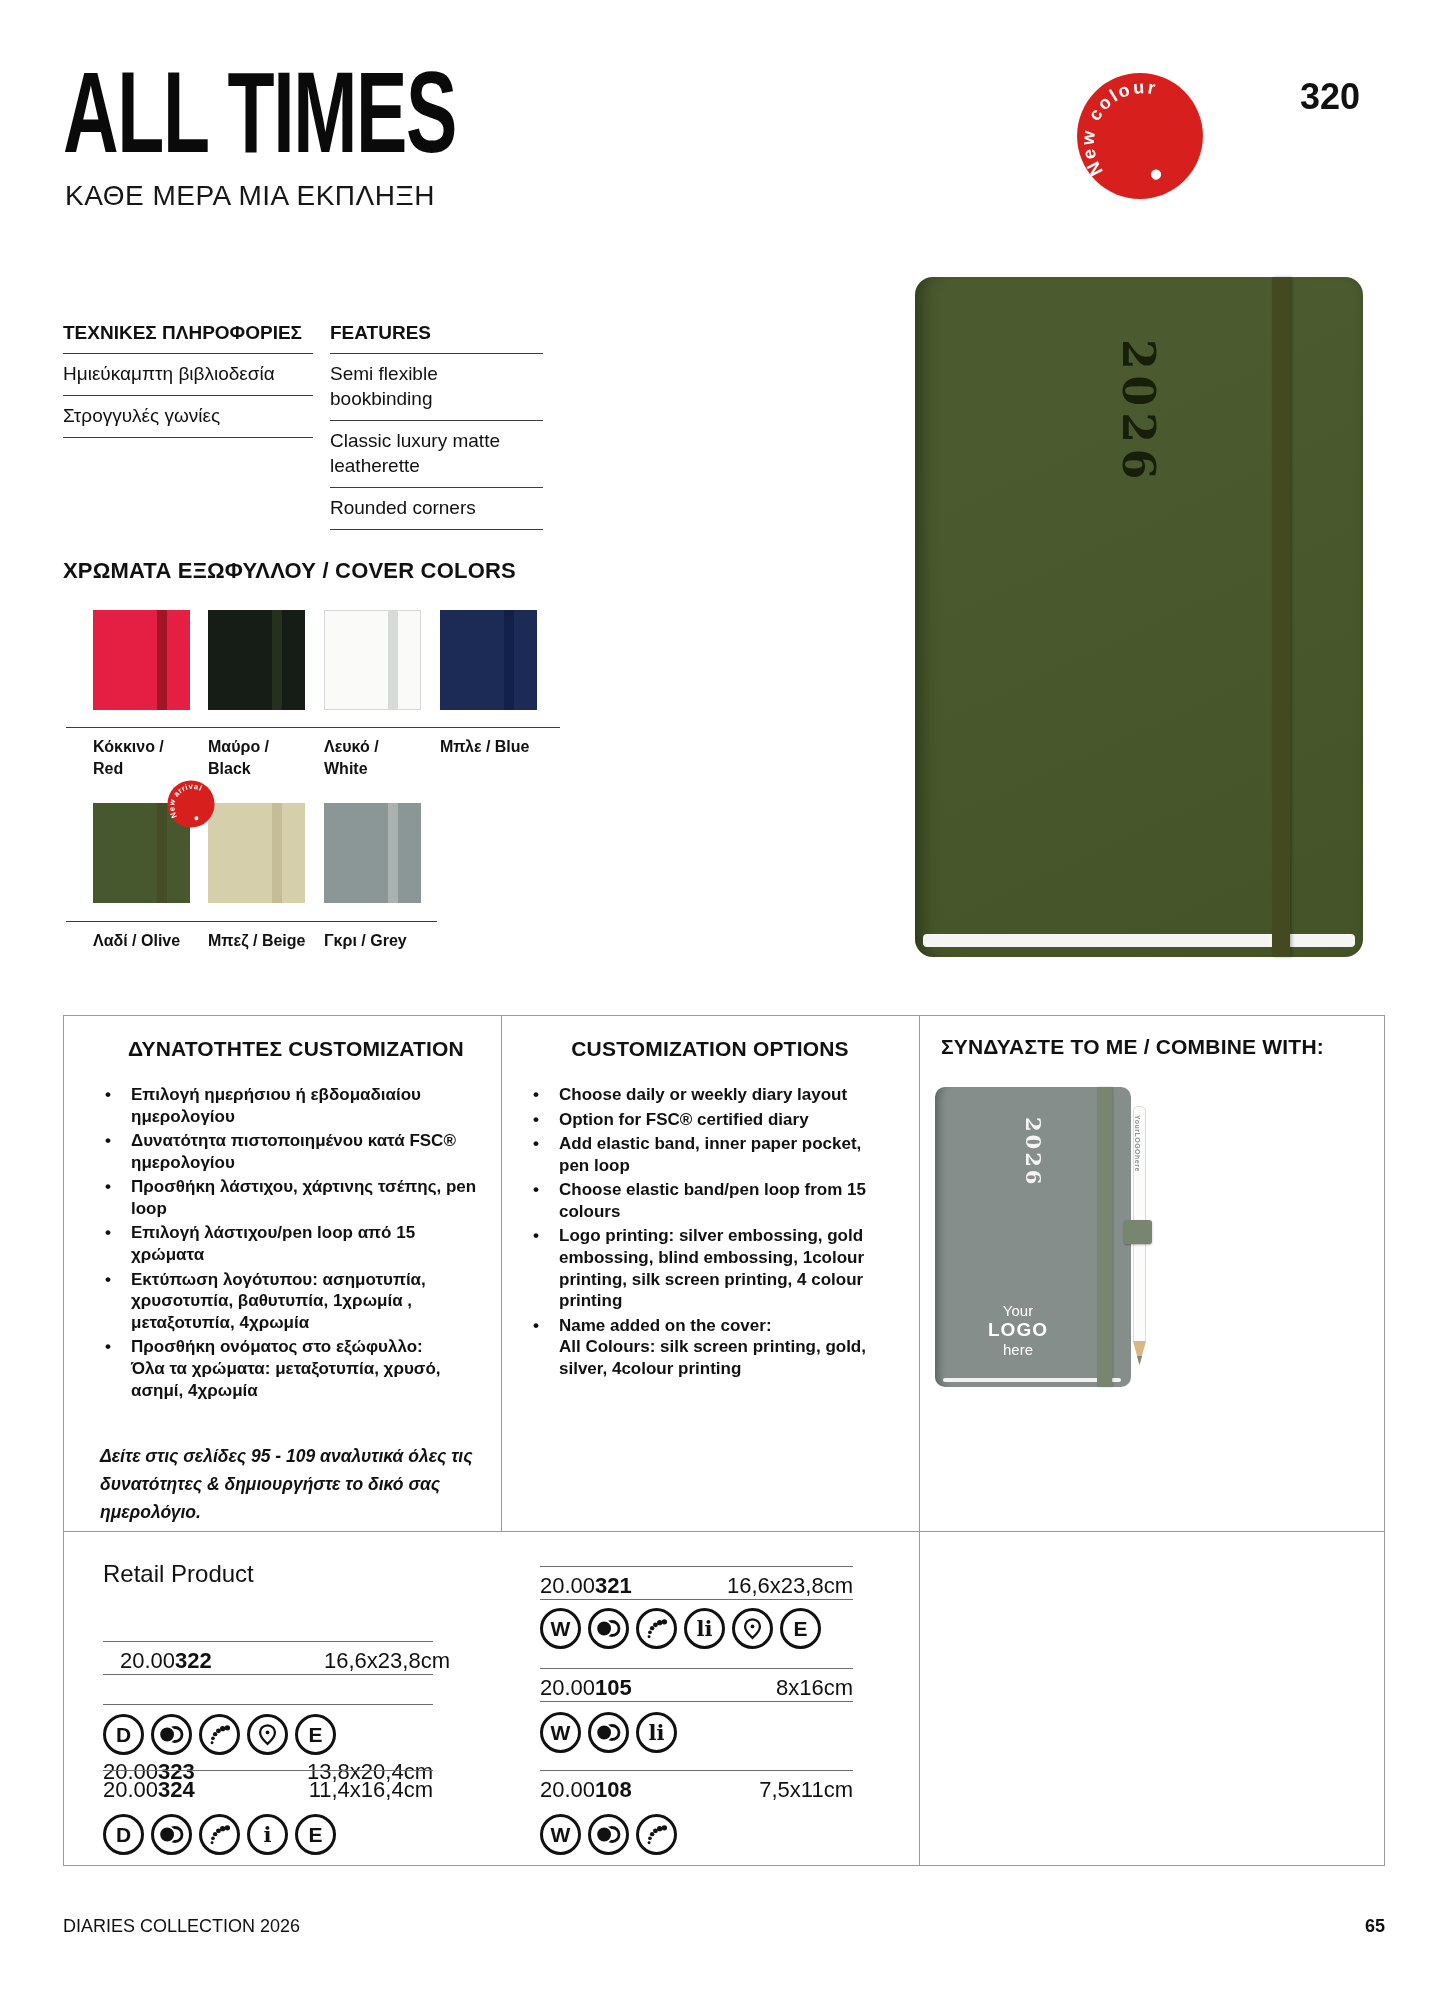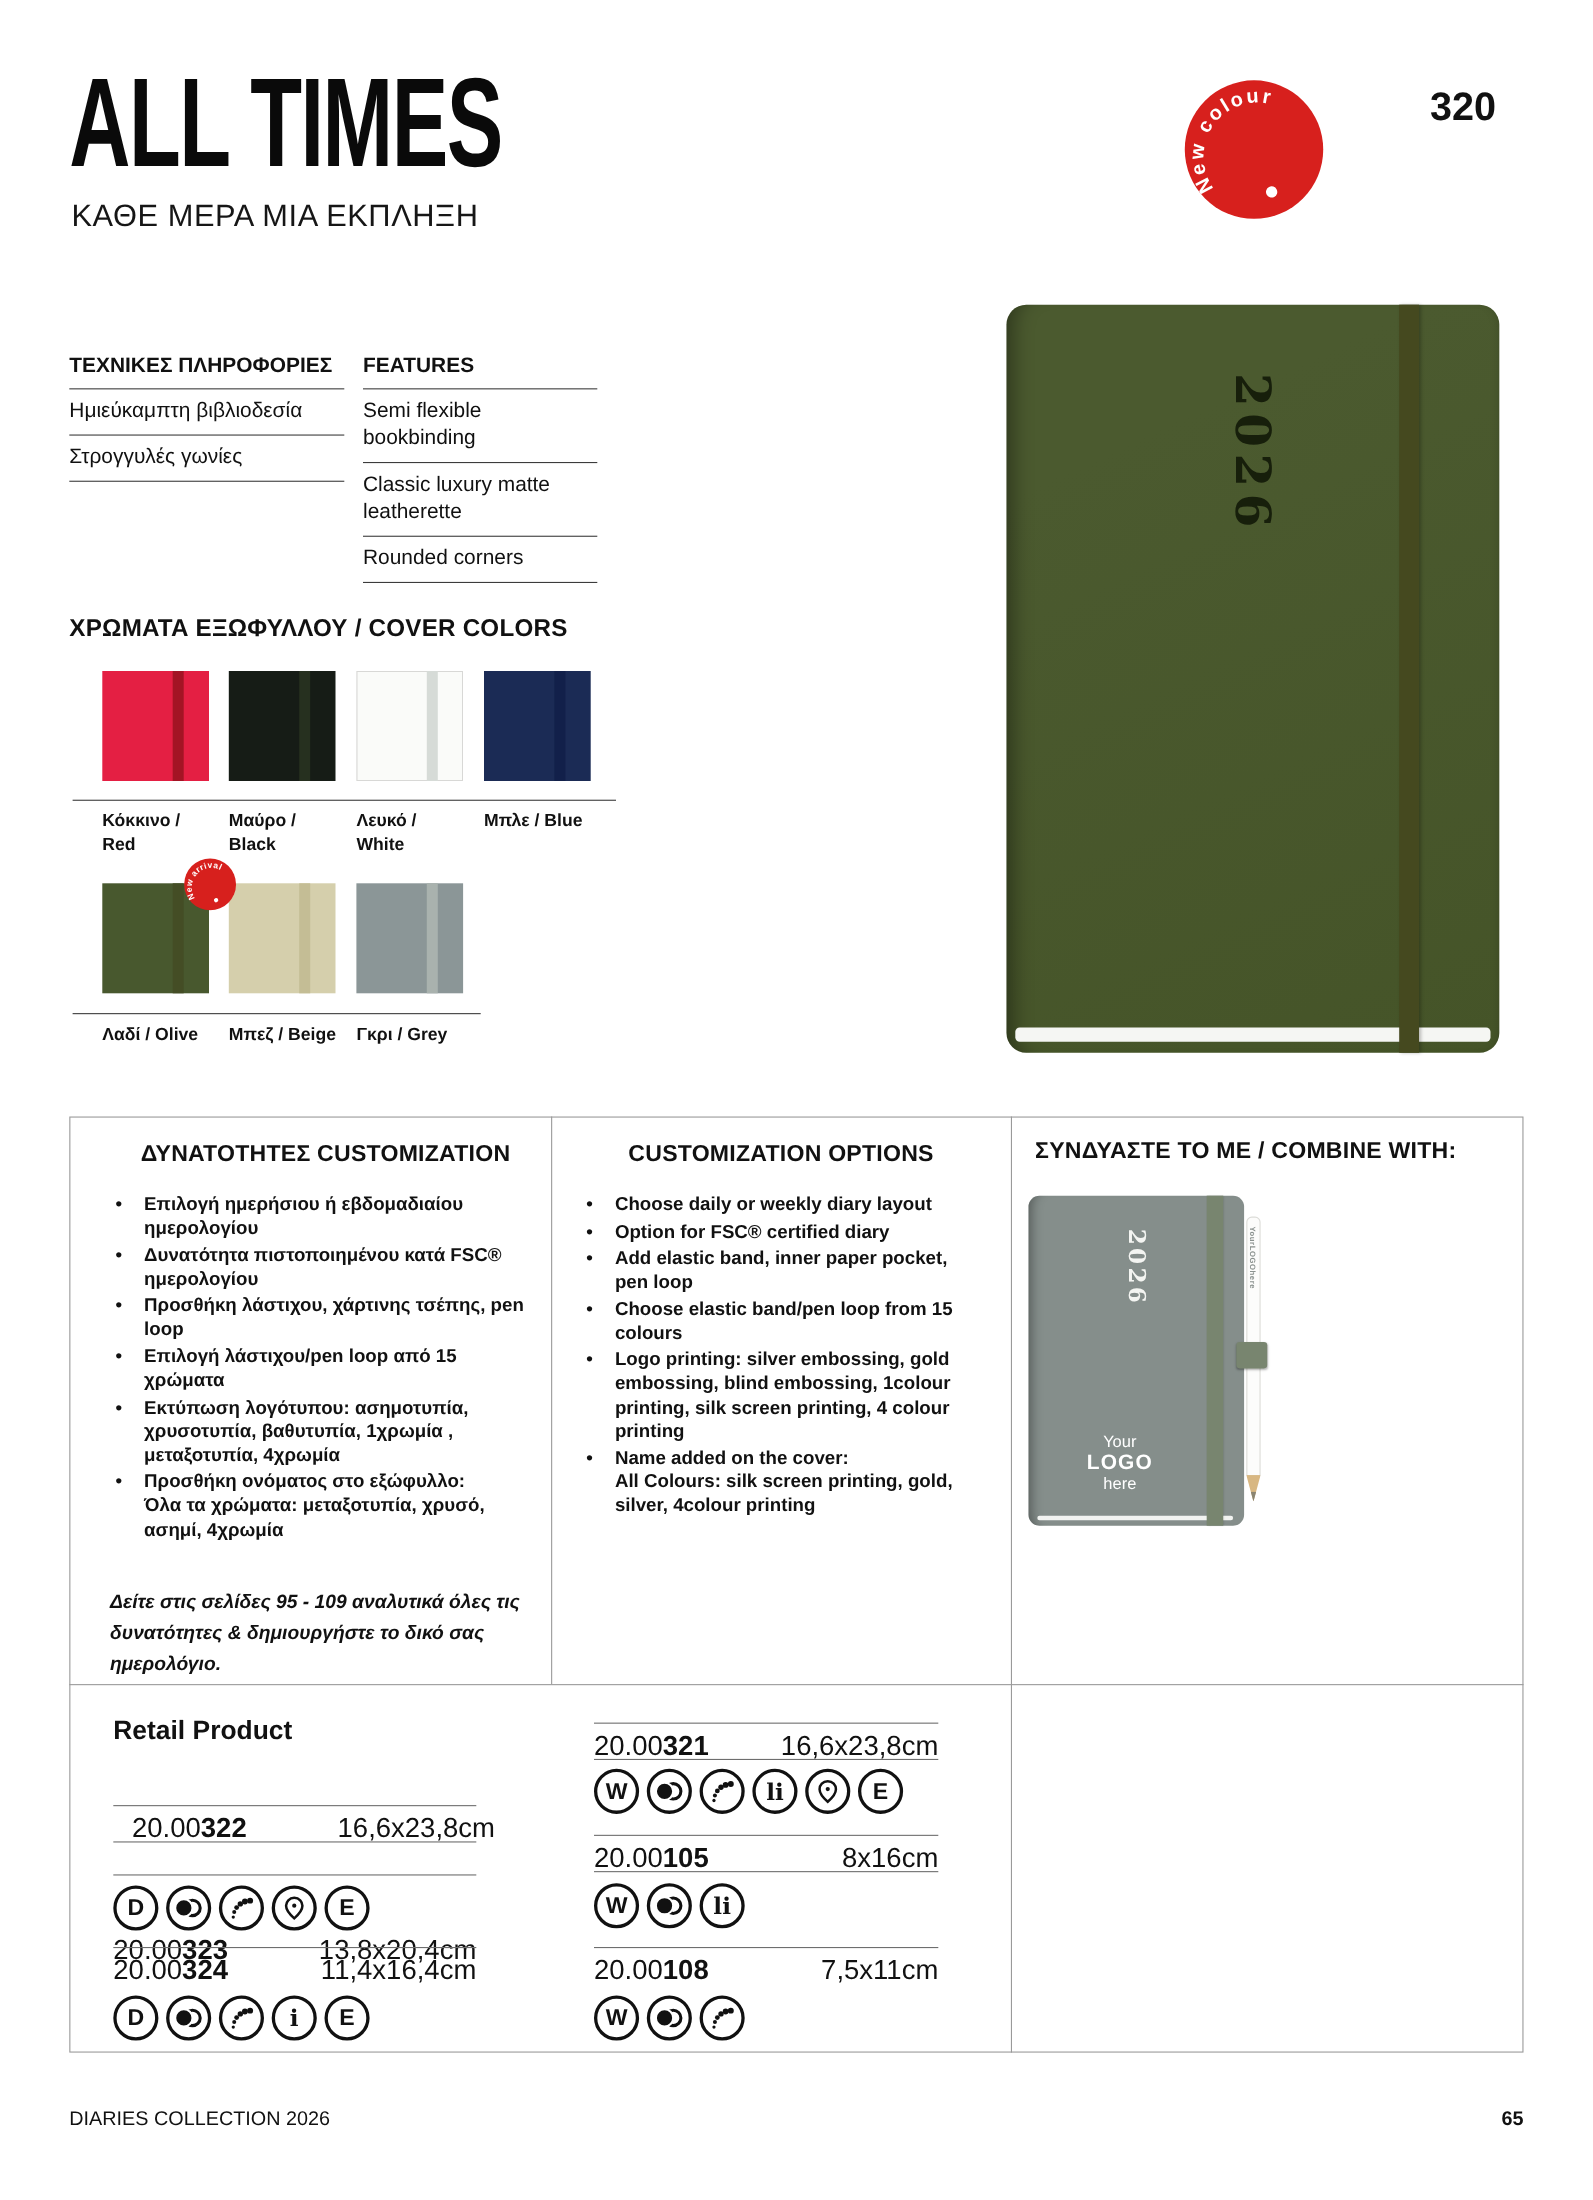--- a/index.html
+++ b/index.html
@@ -32,22 +32,22 @@
 
   
   .boxline{position:absolute;background:#9a9a9a;}
   .box-head{font-size:21px;font-weight:bold;letter-spacing:.2px;}
   ul.blist{list-style:none;margin:0;padding:0;font-size:17px;line-height:1.27;font-weight:bold;}
   ul.blist li{position:relative;padding-left:31px;margin-bottom:3px;white-space:pre-line;}
   ul.blist li::before{content:"\2022";position:absolute;left:5px;top:0px;font-size:17px;}
   .note{font-size:17.5px;font-weight:bold;font-style:italic;line-height:1.6;}
 
   
-  .retail-head{font-size:24px;font-weight:bold;}
-  .r-row{position:absolute;display:flex;justify-content:space-between;font-size:25px;gap:41px;}
+  .retail-head{font-size:24px;font-weight:normal;}
+  .r-row{position:absolute;display:flex;justify-content:space-between;font-size:22px;gap:41px;}
   .r-row .code b{font-weight:bold;}
   .hr2{position:absolute;height:0;border-top:1px solid #6e6e6e;}
   .icons{position:absolute;display:flex;gap:7px;}
   .pictogram{width:41px;height:41px;border:3px solid #111;border-radius:50%;display:flex;
              align-items:center;justify-content:center;box-sizing:border-box;background:#fff;}
   .pictogram .pl{font-size:21px;font-weight:bold;line-height:1;}
   .pictogram .serif{font-family:"DejaVu Serif",serif;}
   .pictogram svg{width:100%;height:100%;display:block;}
 
   

